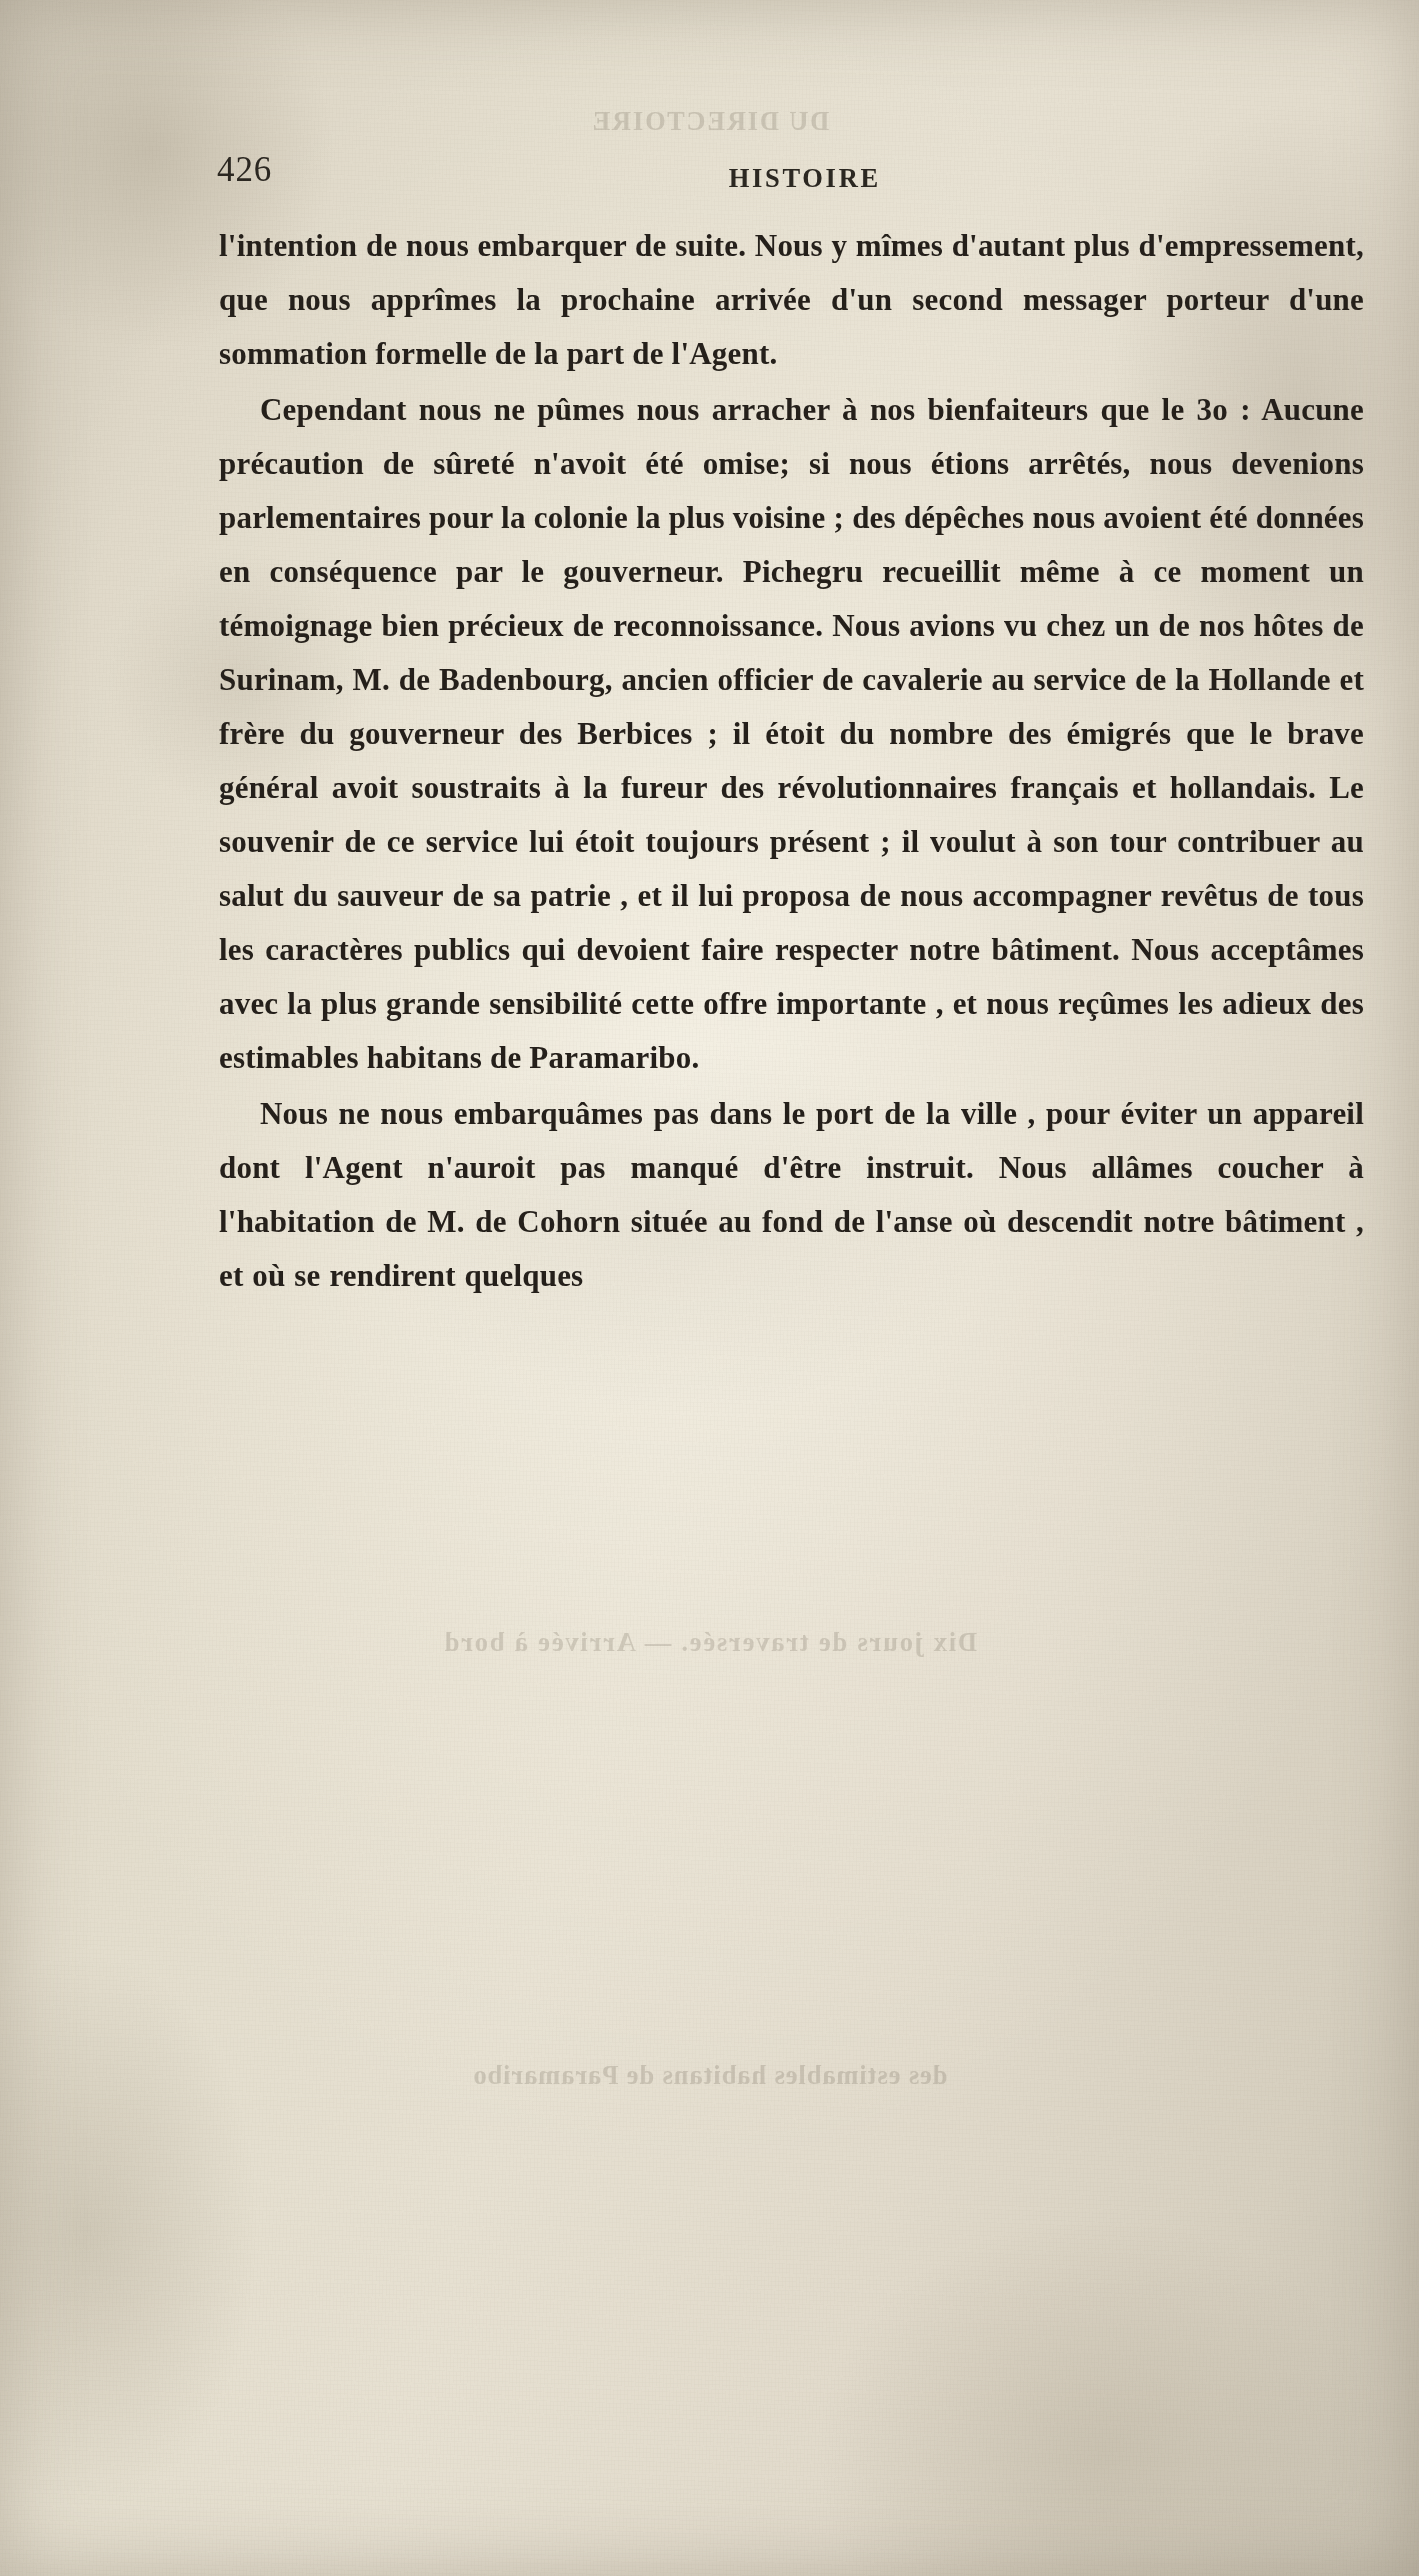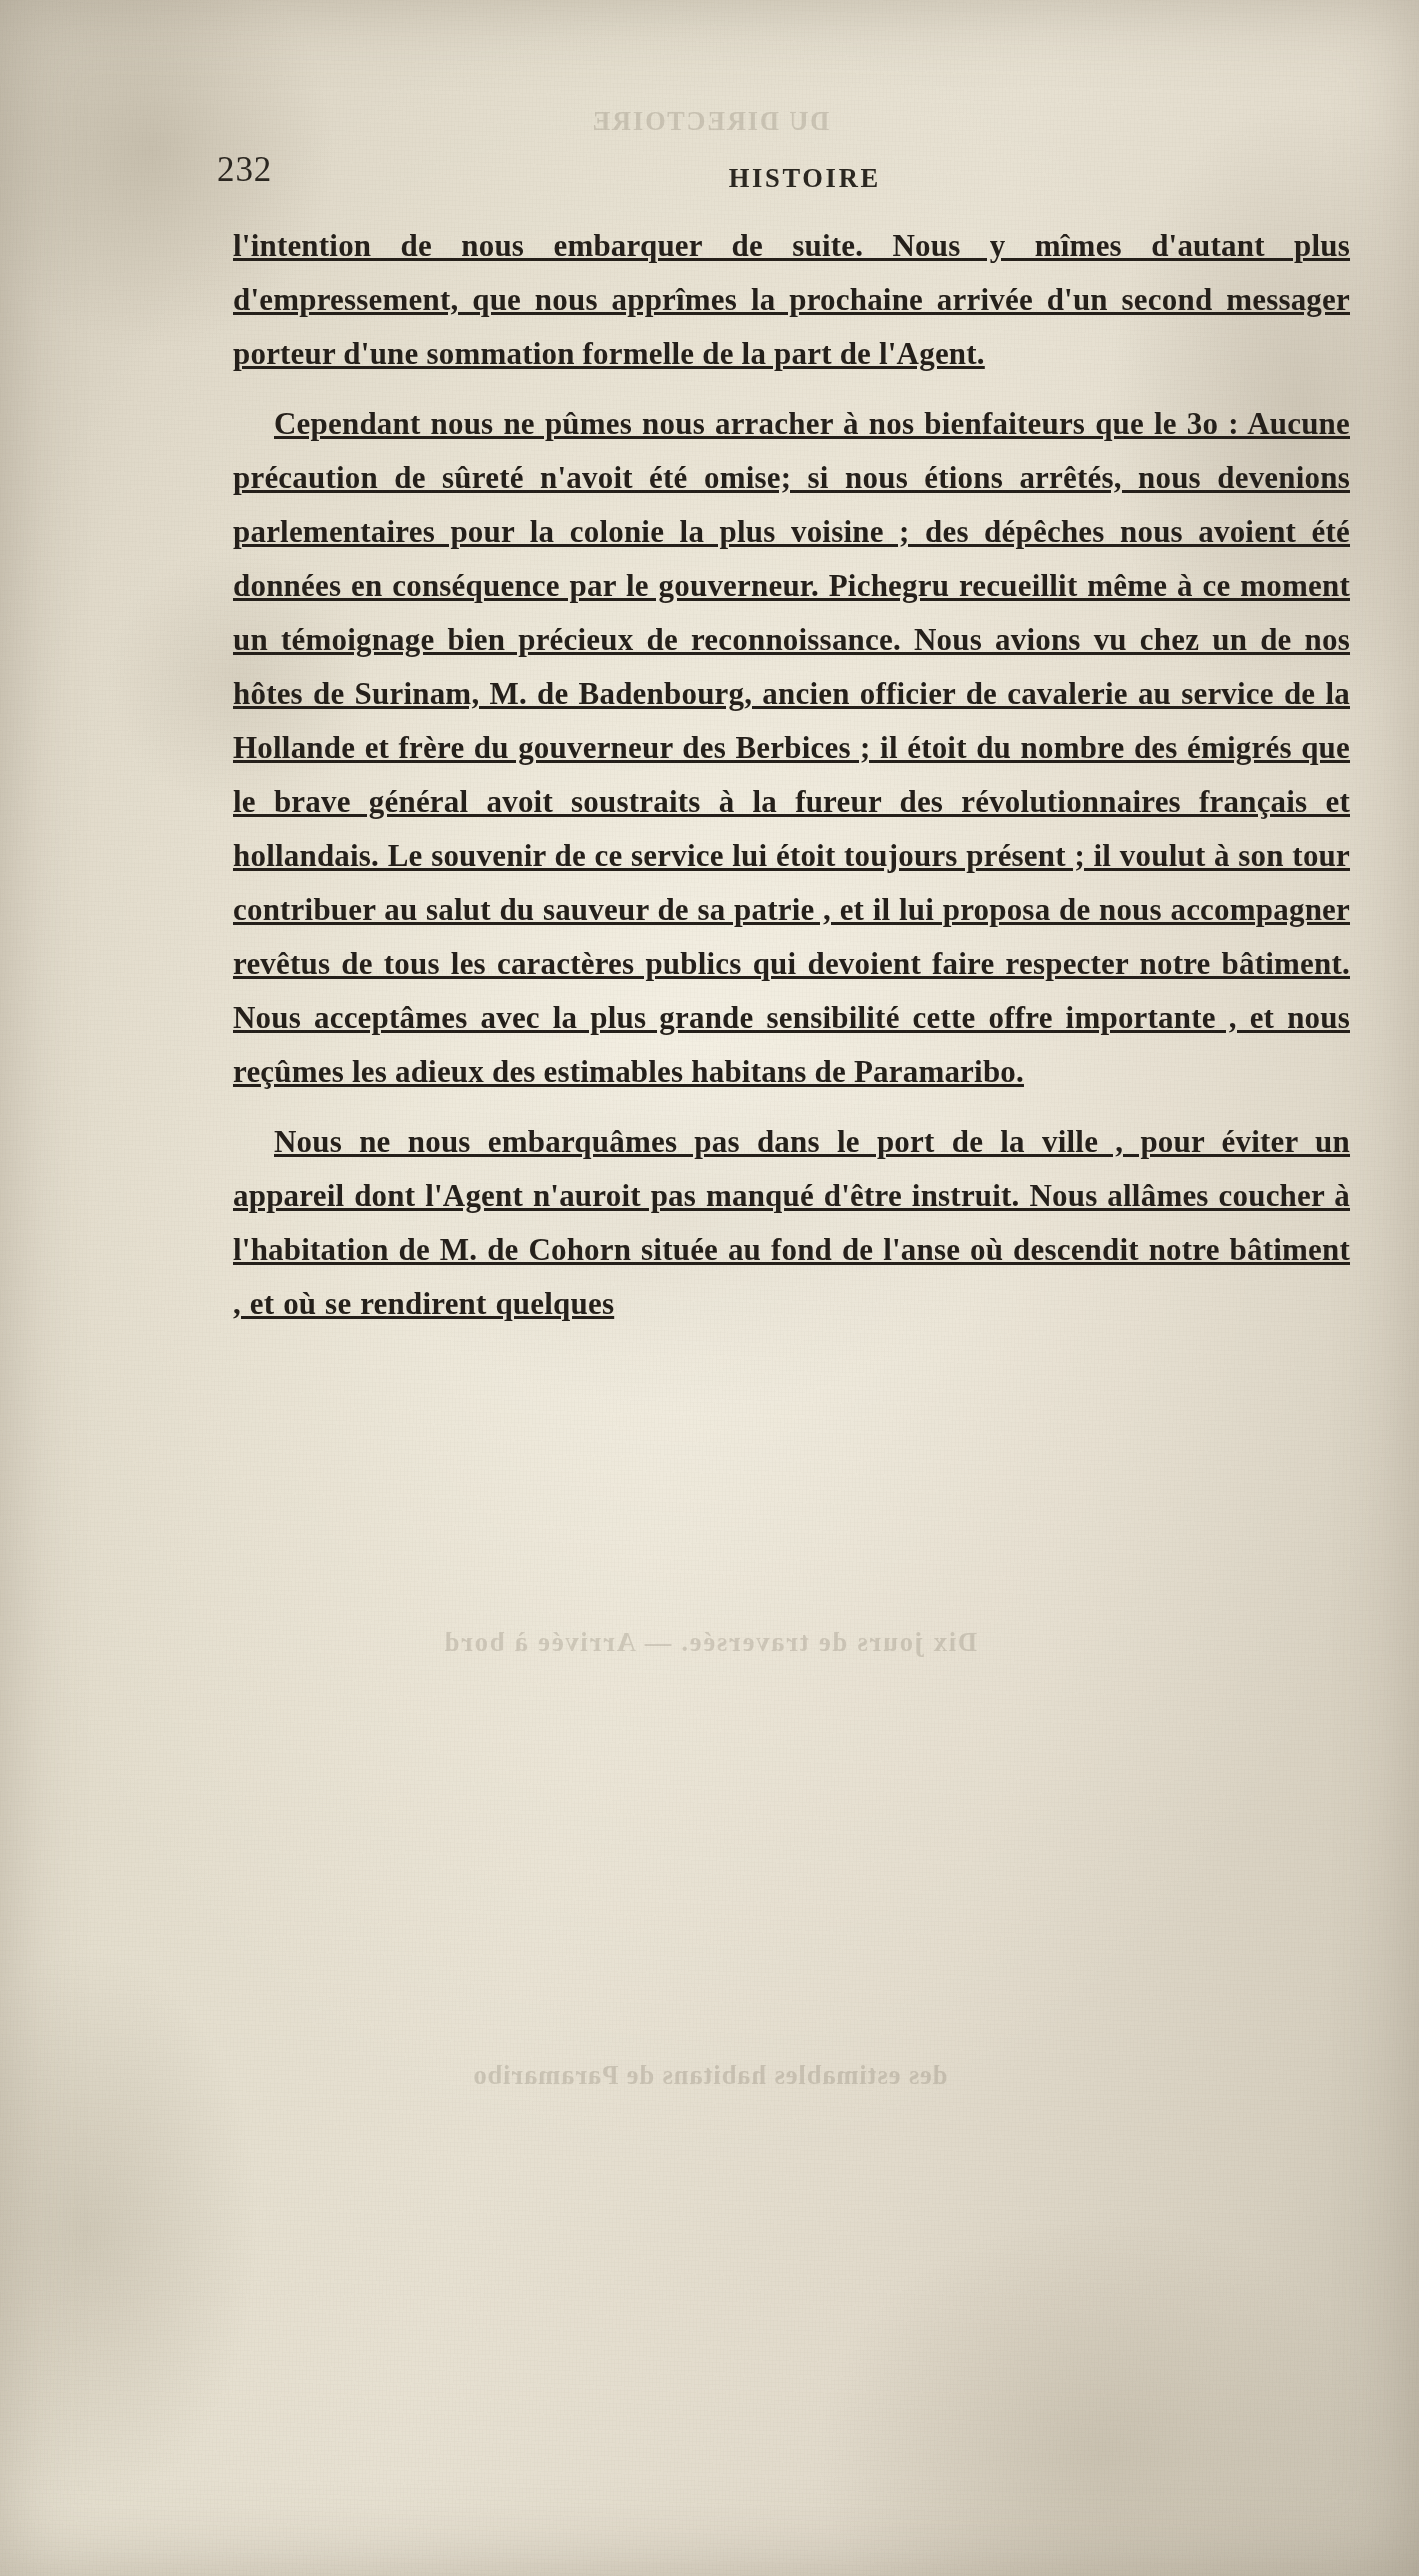--- a/index.html
+++ b/index.html
@@ -91,23 +91,22 @@
     font-family: "Liberation Serif", serif;
     font-size: 31px;
     line-height: 54px;
     color: #241f1a;
     text-align: justify;
     text-justify: inter-word;
     font-weight: 600;
     letter-spacing: 0.2px;
   }
   .body-text p {
-    margin: 16px;
+    margin: 2px;
     text-indent: 41px;
-    text-decoration: underline;
   }
   .body-text p.noindent {
     text-indent: 0;
   }
   .body-text p.last-loose {
     word-spacing: 0.9px;
   }
 
   
   .showthrough {
@@ -145,21 +144,21 @@
   <div class="stain s5"></div>
   <div class="stain s6"></div>
 
   <div class="showthrough st1">DU DIRECTOIRE</div>
   <div class="showthrough st2">Dix jours de traversée. — Arrivée à bord</div>
   <div class="showthrough st3">des estimables habitans de Paramaribo</div>
 
   <div class="content">
 
     <div class="header-row">
-      <div class="folio">232</div>
+      <div class="folio">426</div>
       <div class="running-head">HISTOIRE</div>
     </div>
 
     <div class="body-text">
       <p class="noindent">l'intention de nous embarquer de suite. Nous y mîmes d'autant plus d'empressement, que nous apprîmes la prochaine arrivée d'un second messager porteur d'une sommation formelle de la part de l'Agent.</p>
       <p>Cependant nous ne pûmes nous arracher à nos bienfaiteurs que le 3o : Aucune précaution de sûreté n'avoit été omise; si nous étions arrêtés, nous devenions parlementaires pour la colonie la plus voisine ; des dépêches nous avoient été données en conséquence par le gouverneur. Pichegru recueillit même à ce moment un témoignage bien précieux de reconnoissance. Nous avions vu chez un de nos hôtes de Surinam, M. de Badenbourg, ancien officier de cavalerie au service de la Hollande et frère du gouverneur des Berbices ; il étoit du nombre des émigrés que le brave général avoit soustraits à la fureur des révolutionnaires français et hollandais. Le souvenir de ce service lui étoit toujours présent ; il voulut à son tour contribuer au salut du sauveur de sa patrie , et il lui proposa de nous accompagner revêtus de tous les caractères publics qui devoient faire respecter notre bâtiment. Nous acceptâmes avec la plus grande sensibilité cette offre importante , et nous reçûmes les adieux des estimables habitans de Paramaribo.</p>
       <p class="last-loose">Nous ne nous embarquâmes pas dans le port de la ville , pour éviter un appareil dont l'Agent n'auroit pas manqué d'être instruit. Nous allâmes coucher à l'habitation de M. de Cohorn située au fond de l'anse où descendit notre bâtiment , et où se rendirent quelques</p>
     </div>
 
   </div>

